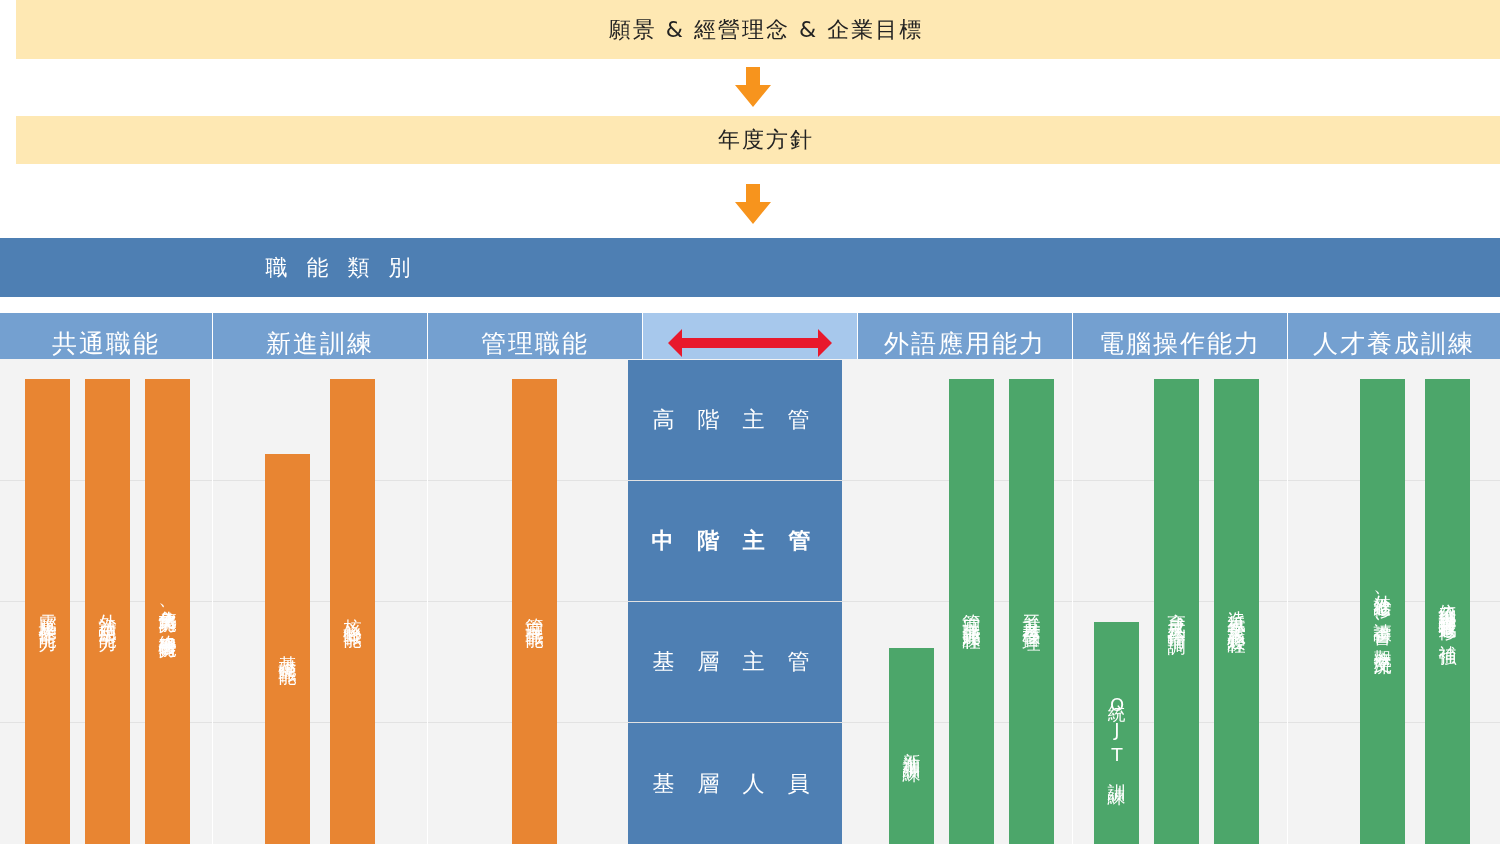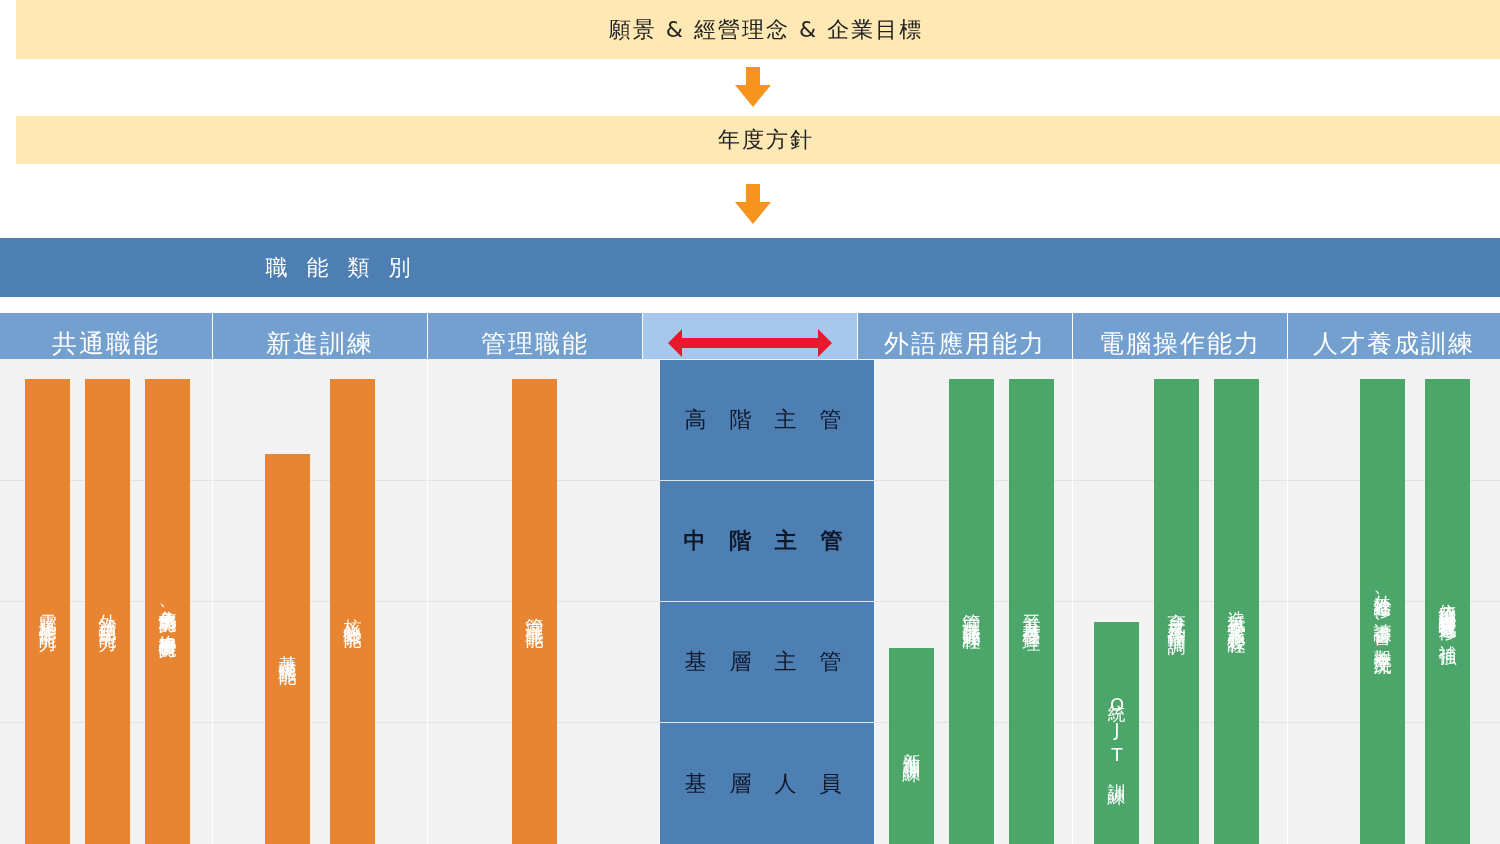--- a/index.html
+++ b/index.html
@@ -9,21 +9,21 @@
           display:flex; align-items:center; justify-content:center; font-size:22px; letter-spacing:2px; }
   .arrow-down { position:absolute; left:735px; width:36px; height:40px; }
   .header-main { position:absolute; left:0; top:238px; width:1500px; height:59px; background:#4e7fb3; }
   .hm-title { position:absolute; top:0; height:59px; line-height:59px; color:#fff; font-size:22px; letter-spacing:6px; text-align:center;margin-left:20px; }
   .subhead { position:absolute; top:298px; height:60px; background:#74a0d0; color:#fff; font-size:25px;
              display:flex; align-items:center; justify-content:center; letter-spacing:2px;margin-top:15px; }
   .subhead.center { background:#a7c8ec; }
   .body-area { position:absolute; left:0; top:359px; width:1500px; height:485px; background:#f3f3f3; }
   .hline { position:absolute; left:0; width:1500px; height:1px; background:#e2e2e2; }
   .vline { position:absolute; top:298px; width:1px; height:546px; background:#ffffff; }
-  .level { position:absolute; left:660px; width:214px; background:#4e7fb3; color:#0f172a; font-size:22px; letter-spacing:8px;
+  .level { position:absolute; left:628px; width:214px; background:#4e7fb3; color:#ffffff; font-size:22px; letter-spacing:8px;
            display:flex; align-items:center; justify-content:center;text-align:center; }
   .bar { position:absolute; width:45px; bottom:0; display:flex; align-items:center; justify-content:center; }
   .bar.orange { background:#e88532; }
   .bar.green { background:#4ca66a; }
   .vtext { writing-mode:vertical-rl; text-orientation:upright; color:#fff; font-size:18px; letter-spacing:4px; }
 </style>
 </head>
 <body>
 
 <div class="band" style="top:0;height:59px;">

